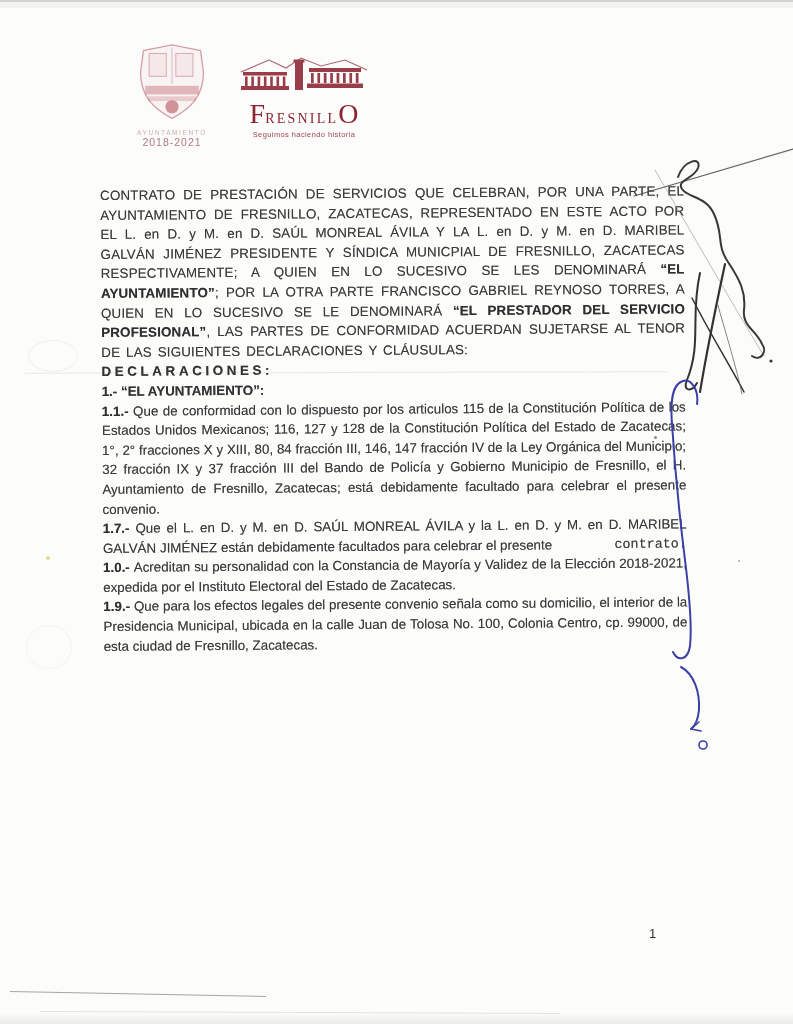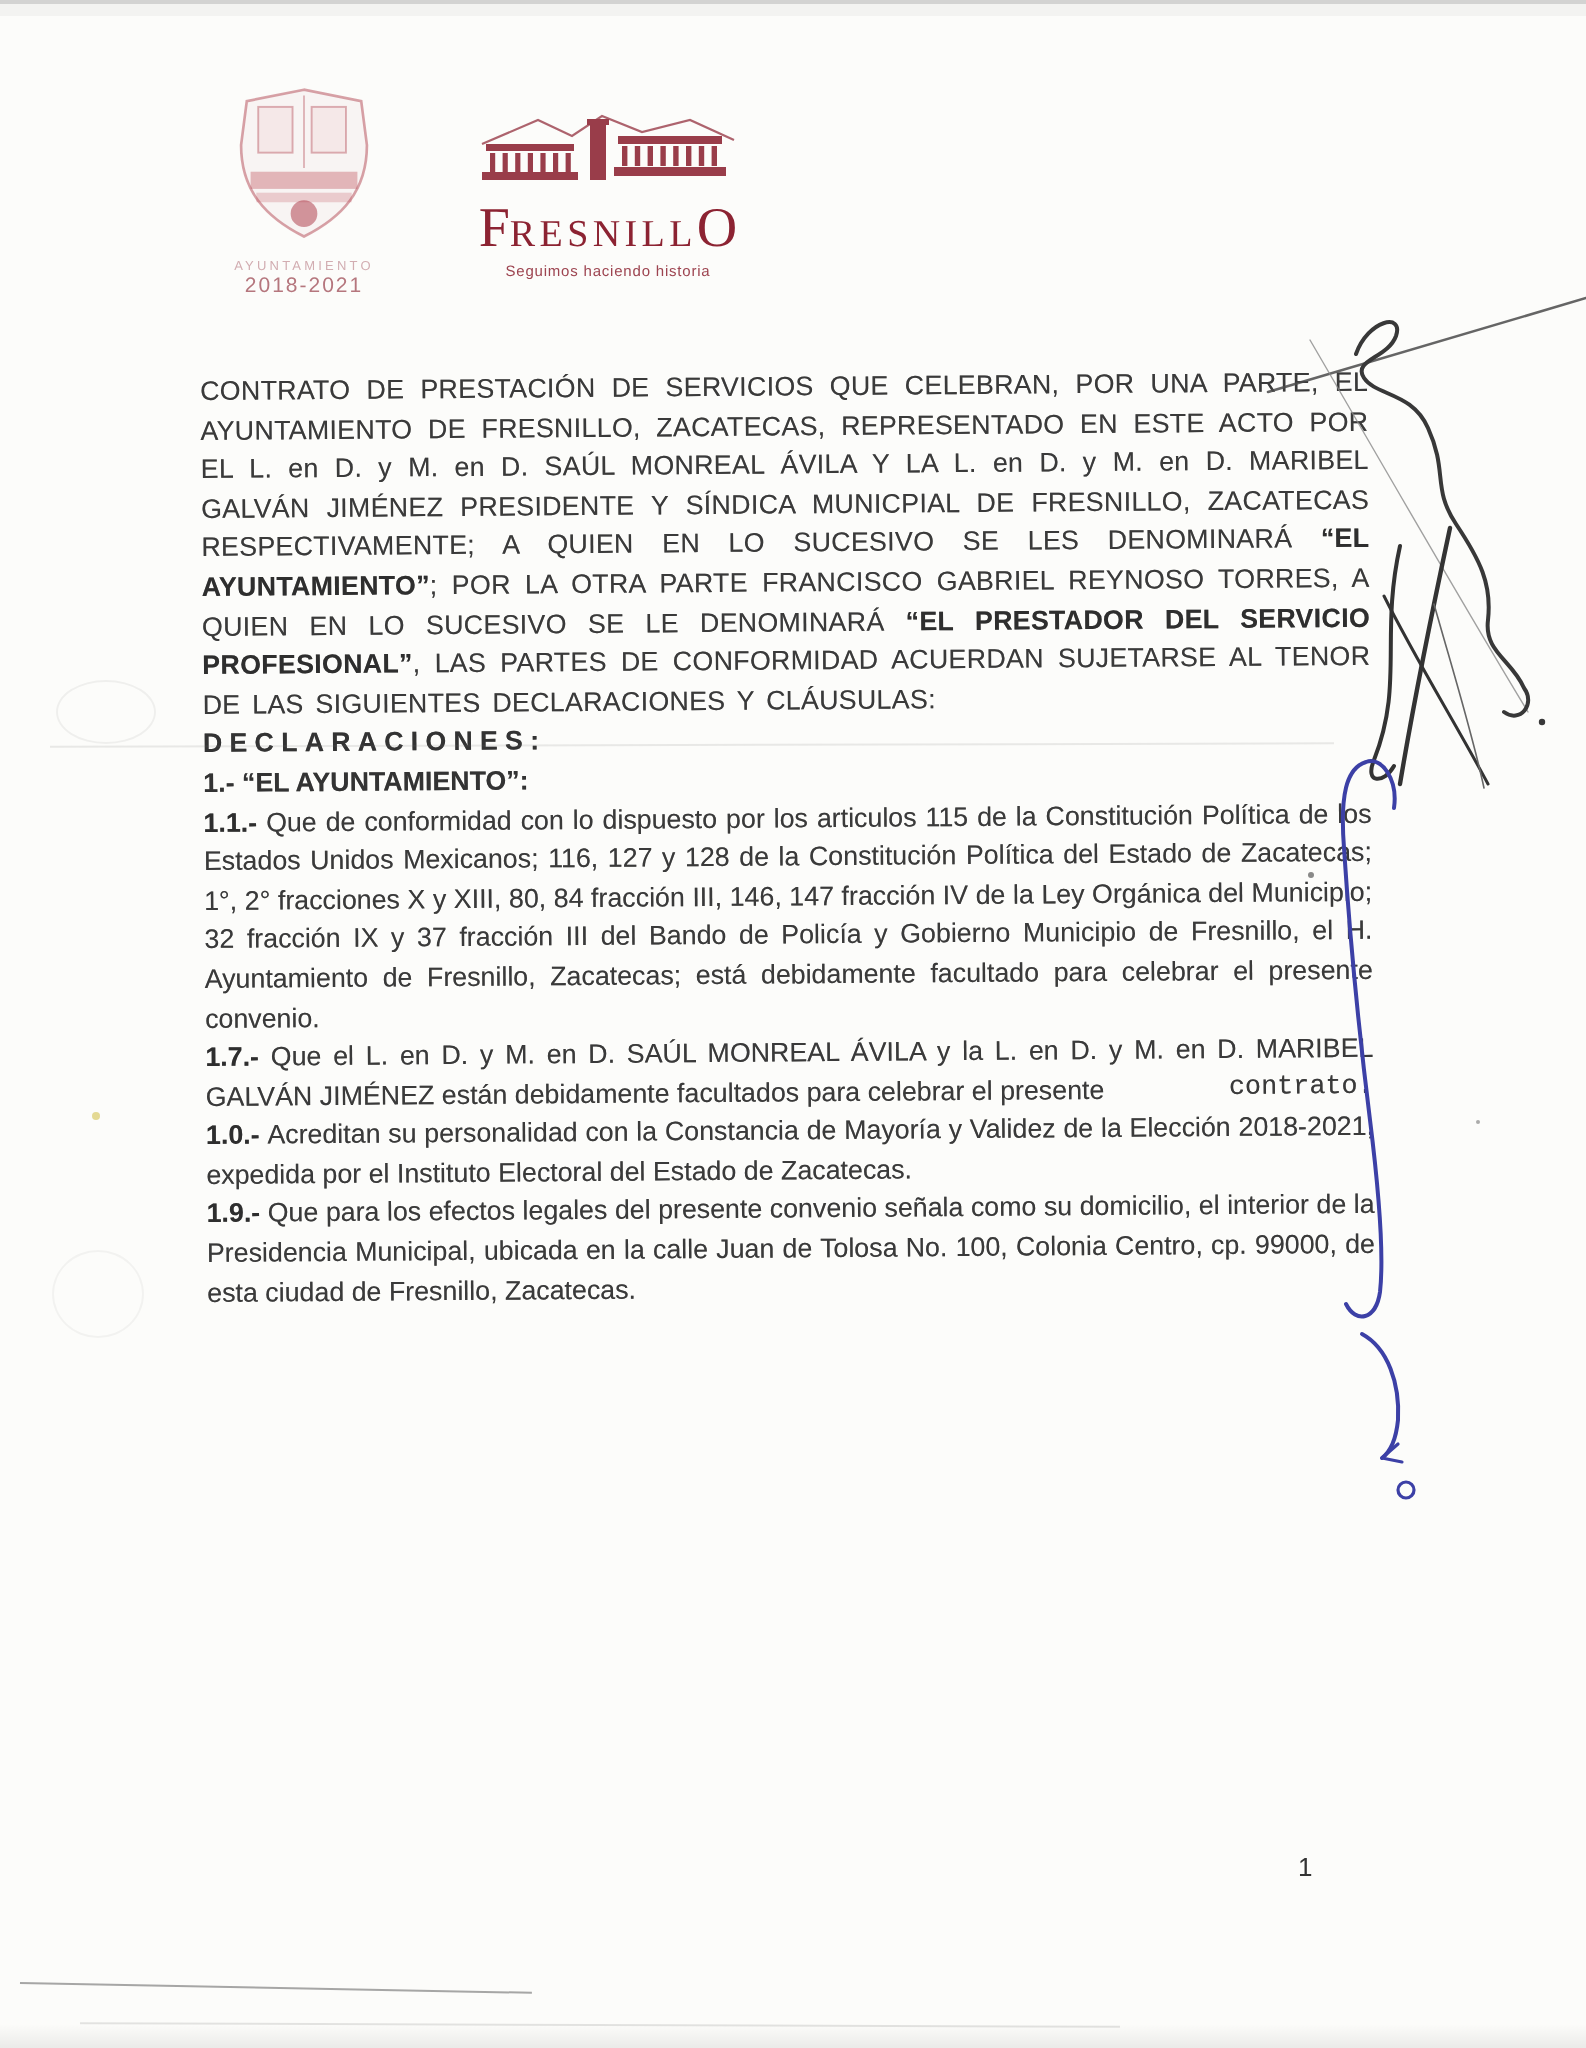--- a/index.html
+++ b/index.html
@@ -2,28 +2,28 @@
 <html><head>
 <meta charset="utf-8">
 <style>
   html,body{margin:0;padding:0;background:#e8e8e6;}
   .page{
     position:relative;width:793px;height:1024px;margin:0 auto;
     background:#fcfcfa;overflow:hidden;
     font-family:"Liberation Sans",sans-serif;color:#3a3a3a;
   }
   
-  .crest{position:absolute;left:102px;top:42px;width:100px;text-align:center;}
+  .crest{position:absolute;left:122px;top:42px;width:100px;text-align:center;}
   .crest .cap1{font-size:6.5px;letter-spacing:1.6px;color:rgba(175,108,116,.55);margin-top:1px;}
   .crest .cap2{font-size:10.5px;letter-spacing:1px;color:rgba(162,84,94,.8);}
   .fres{position:absolute;left:226px;top:56px;width:156px;text-align:center;}
   .fres .wordmark{display:flex;justify-content:center;align-items:baseline;
     font-family:"Liberation Serif",serif;color:#8c2332;line-height:1;margin-top:-2px;}
   .fres .wm-big{font-size:28px;}
-  .fres .wm-mid{font-size:19px;letter-spacing:2.2px;}
+  .fres .wm-mid{font-size:14px;letter-spacing:2.2px;}
   .fres .tagline{font-size:7.5px;color:#9d4450;letter-spacing:.4px;margin-top:2px;}
   
   .doc{
     position:absolute;left:100px;top:186px;width:584px;
     font-size:13.4px;line-height:19.6px;text-align:justify;
     transform:rotate(-0.45deg);transform-origin:0 0;
     text-shadow:0 0 .3px rgba(60,60,60,.55);
   }
   .doc p{margin:0;}
   .doc b{color:#2e2e2e;}

